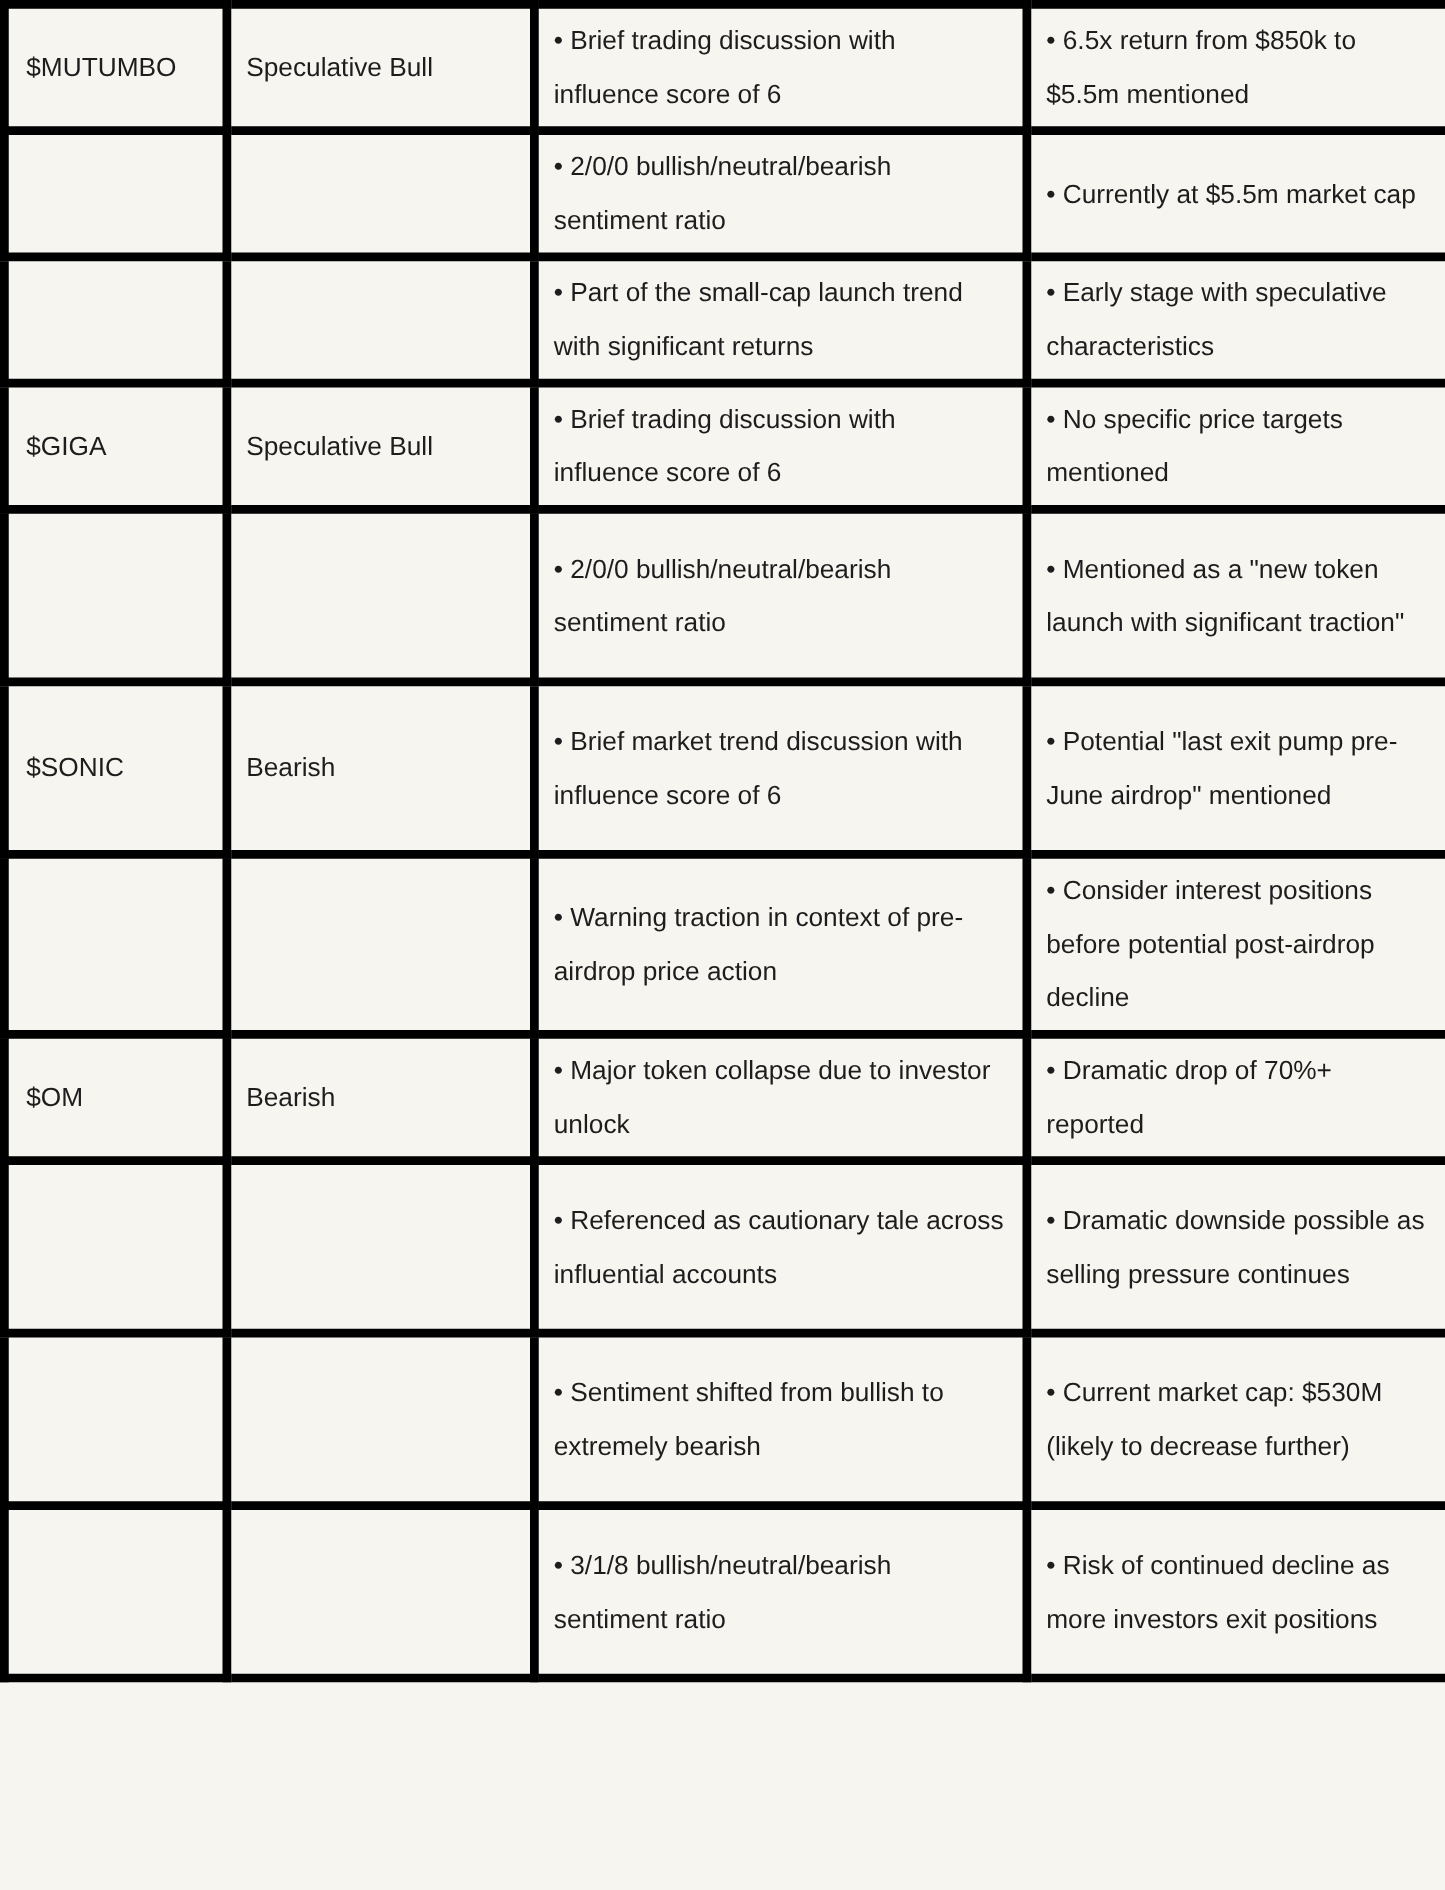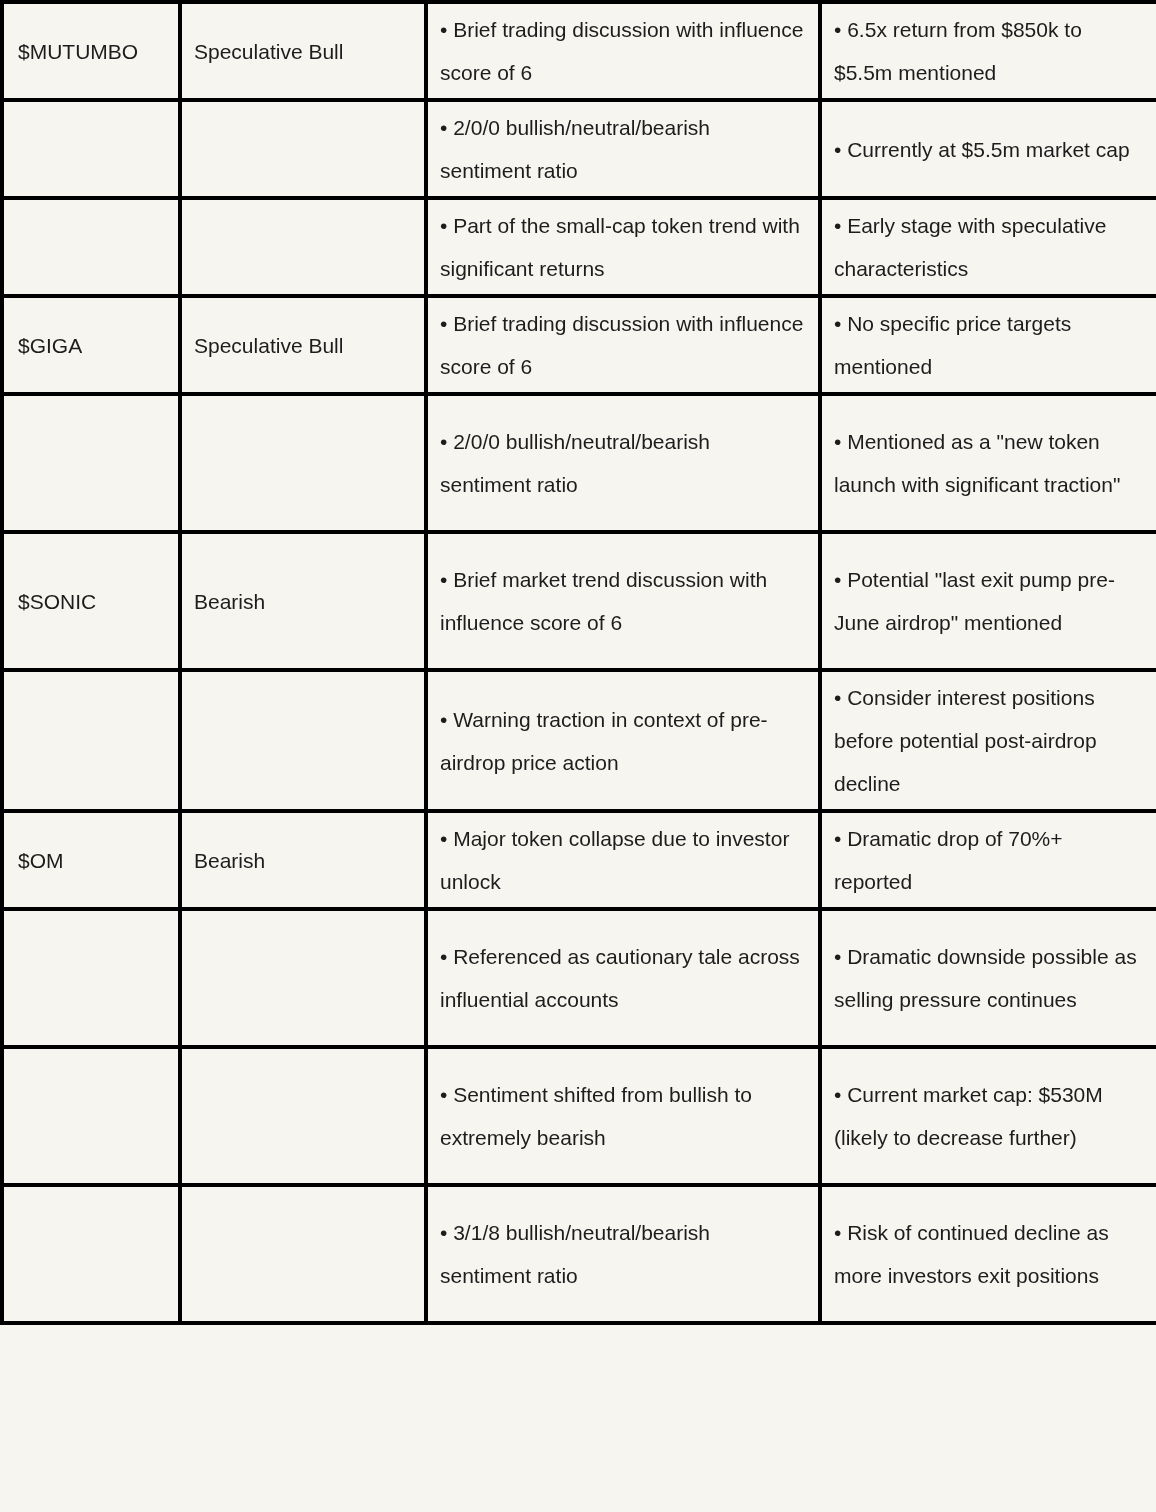--- a/index.html
+++ b/index.html
@@ -12,21 +12,21 @@
     font-family: "Liberation Sans", "DejaVu Sans", sans-serif;
     color: #1d1d1d;
   }
   table.sentiment-table {
     width: 1156px;
     table-layout: fixed;
     border-collapse: collapse;
     background: #f7f5f0;
   }
   td {
-    border: 4px solid #000000;
+    border: 7px solid #000000;
     vertical-align: middle;
     padding: 4px 12px;
     font-size: 21px;
     line-height: 43px;
     overflow-wrap: break-word;
   }
   td.c-token { padding-left: 14px; }
   tr.h2 { height: 92px; }
   tr.h3 { height: 138px; }
 </style>
@@ -49,21 +49,21 @@
     </tr>
     <tr class="h2">
       <td class="c-token"></td>
       <td class="c-sent"></td>
       <td class="c-disc">• 2/0/0 bullish/neutral/bearish sentiment ratio</td>
       <td class="c-note">• Currently at $5.5m market cap</td>
     </tr>
     <tr class="h2">
       <td class="c-token"></td>
       <td class="c-sent"></td>
-      <td class="c-disc">• Part of the small-cap token trend with significant returns</td>
+      <td class="c-disc">• Part of the small-cap launch trend with significant returns</td>
       <td class="c-note">• Early stage with speculative characteristics</td>
     </tr>
     <tr class="h2">
       <td class="c-token">$GIGA</td>
       <td class="c-sent">Speculative Bull</td>
       <td class="c-disc">• Brief trading discussion with influence score of 6</td>
       <td class="c-note">• No specific price targets mentioned</td>
     </tr>
     <tr class="h3">
       <td class="c-token"></td>

